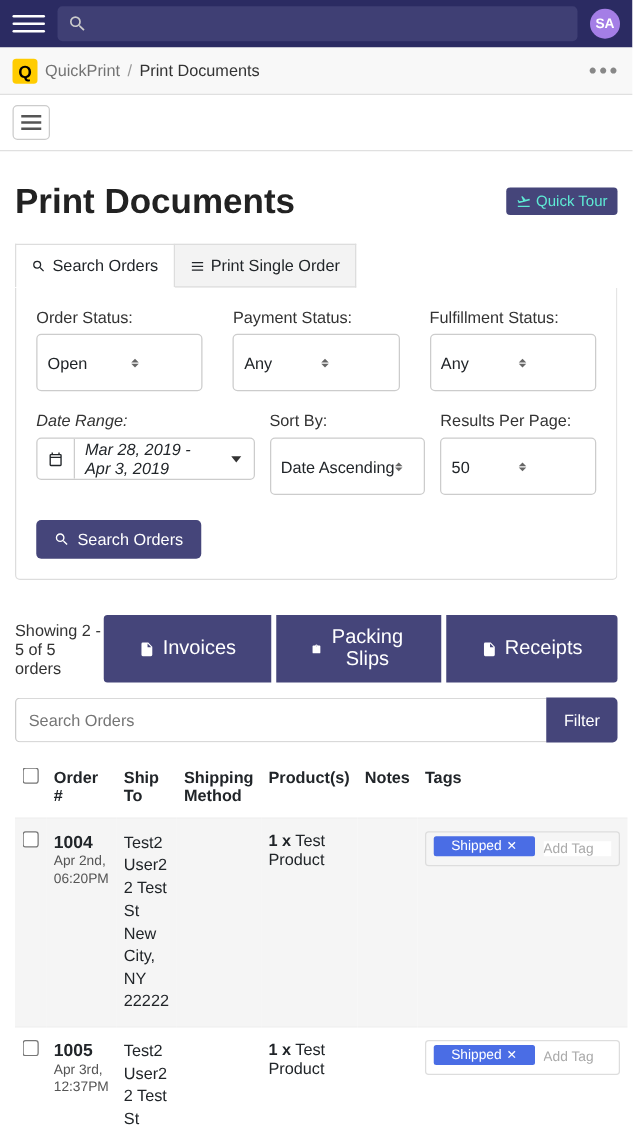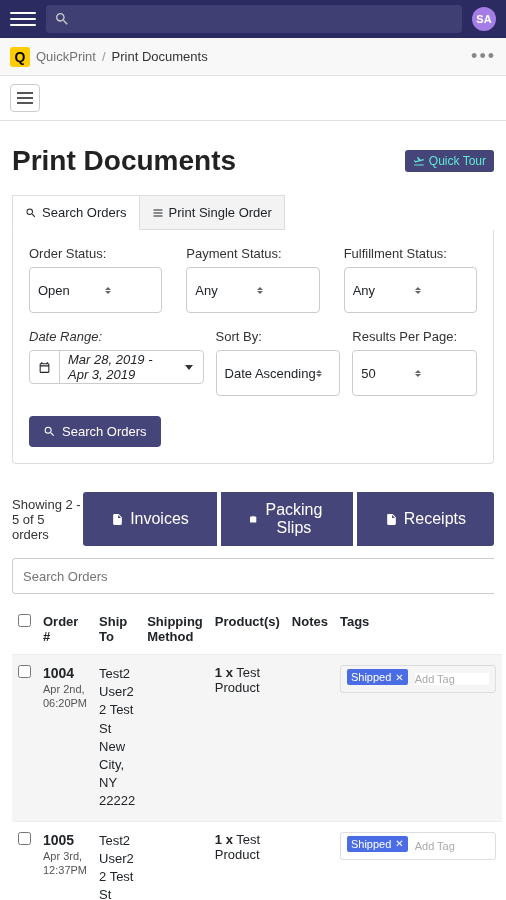--- a/index.html
+++ b/index.html
@@ -63,21 +63,21 @@
 .table td { padding: 10px 6px; font-size: 13px; vertical-align: top; border-top: 1px solid #eee; }
 .table tr.sel td { background: #f5f5f5; }
 .checkbox-cell { width: 22px; }
 .checkbox-cell input { cursor: pointer; }
 .order-num { font-weight: 700; font-size: 14px; }
 .order-date { font-size: 11px; color: #555; display: block; margin-top: 2px; }
 .shipto { font-size: 13px; line-height: 1.4; }
 .product { font-size: 13px; }
 .product b { font-weight: 700; }
 .tags-cell { }
-.tag-badge { display: inline-flex; align-items: center; gap: 4px; padding: 2px 4px; font-size: 11px; color: #fff; border-radius: 2px; margin-right: 4px; margin-bottom: 4px; }
+.tag-badge { display: inline-flex; align-items: center; gap: 4px; padding: 2px 14px; font-size: 11px; color: #fff; border-radius: 2px; margin-right: 4px; margin-bottom: 4px; }
 .tag-badge.blue { background: #4a6de5; }
 .tag-x { cursor: pointer; font-size: 10px; }
 .add-tag-wrap { border: 1px solid #ddd; border-radius: 3px; padding: 3px 6px; min-height: 26px; display: flex; flex-wrap: wrap; align-items: center; gap: 3px; }
 .add-tag-input { border: none; outline: none; font-size: 11px; flex: 1; min-width: 40px; }
 .add-tag-input::placeholder { color: #aaa; }
 .icon-sm { width: 13px; height: 13px; fill: currentColor; }
 .icon-xs { width: 12px; height: 12px; fill: currentColor; }
 .scroll { height: 862px; overflow-y: auto; }
 </style>
 </head>
@@ -223,20 +223,21 @@
         <svg class="icon-sm" viewBox="0 0 24 24" fill="#fff">
               <path d="M14 2H6a2 2 0 00-2 2v16a2 2 0 002 2h12a2 2 0 002-2V8l-6-6zm-1 7V3.5L18.5 9H13z"></path>
             </svg>
         <span>Receipts</span>
       </button>
     </div>
   </div>
 
   <div class="search-filter-row">
     <input class="search-orders-input" placeholder="Search Orders" style="">
+    <button class="filter-btn">Filter</button>
   </div>
 
   <table class="table">
     <thead>
       <tr>
         <th class="checkbox-cell"><input type="checkbox" style=""></th>
         <th>Order #</th>
         <th>Ship To</th>
         <th>Shipping Method</th>
         <th>Product(s)</th>

